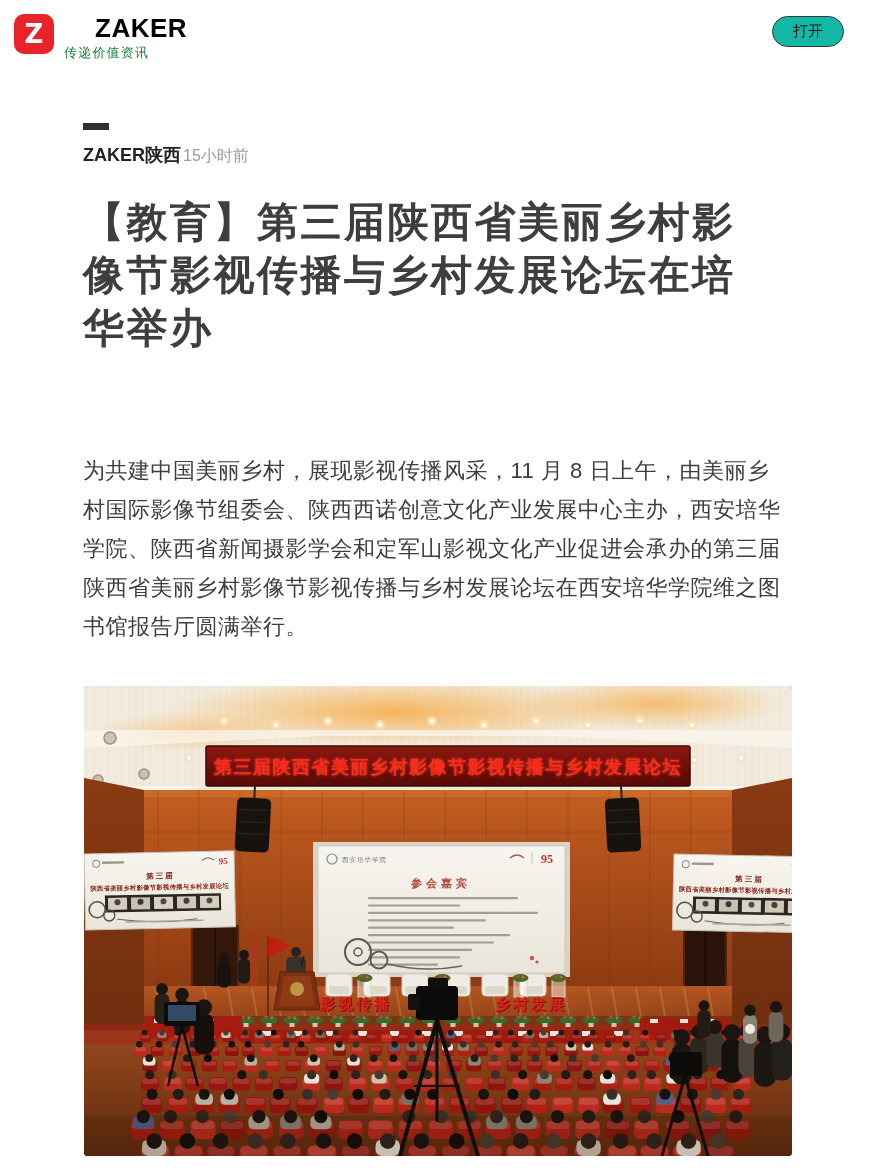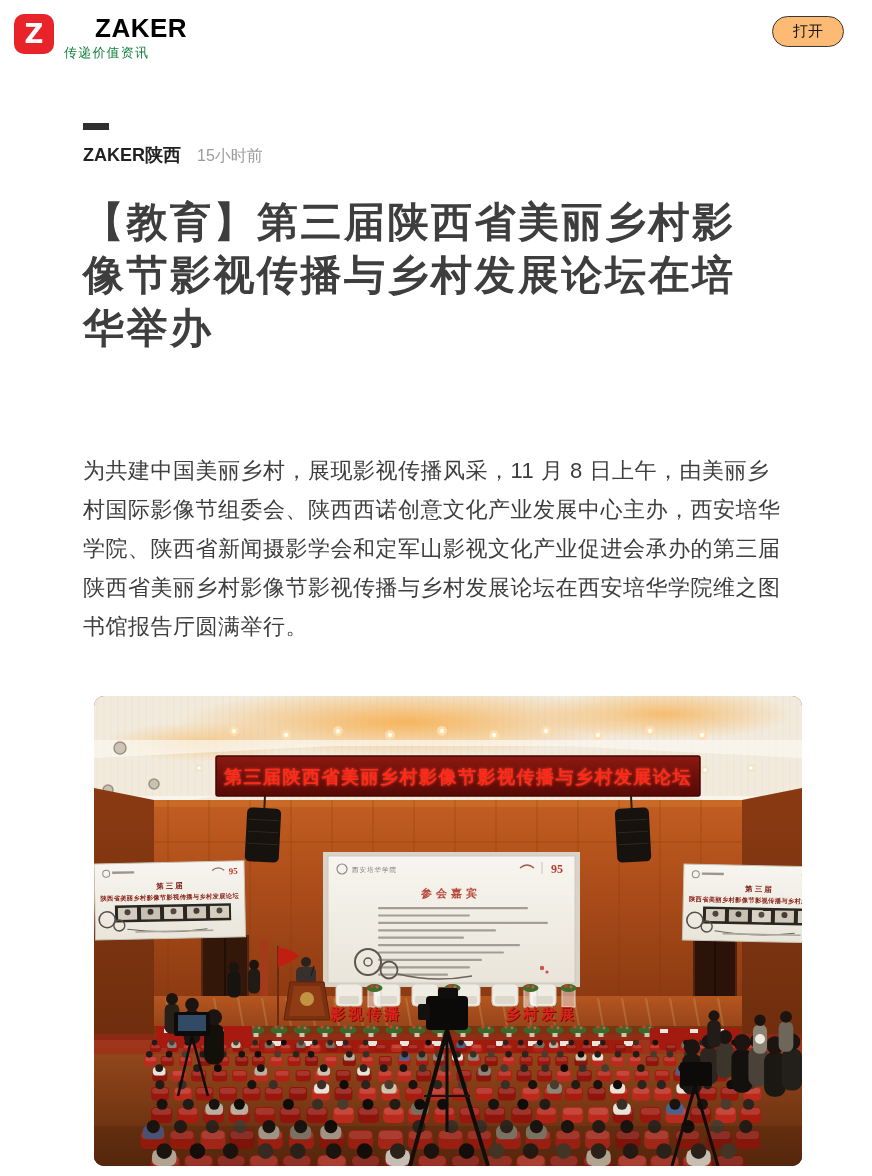--- a/index.html
+++ b/index.html
@@ -7,39 +7,39 @@
        font-family:"Liberation Sans",sans-serif;-webkit-font-smoothing:antialiased;}
   .page{position:absolute;inset:0;background:#fff;}
 
   
   .logo-mark{position:absolute;left:14px;top:14px;width:40px;height:40px;background:#e8232a;
              border-radius:10px;display:flex;align-items:center;justify-content:center;
              color:#fff;font-weight:900;font-size:26px;font-family:"DejaVu Sans",sans-serif;}
   .brand-name{position:absolute;left:63px;top:13px;font-size:26px;font-weight:800;
               color:#000000;letter-spacing:.5px;margin-left:32px;}
   .brand-tagline{position:absolute;left:64px;top:44px;font-size:13px;color:#15803d;letter-spacing:1.2px;}
-  .open-btn{position:absolute;right:28px;top:16px;width:72px;height:31px;background:#fdba74;
+  .open-btn{position:absolute;right:28px;top:16px;width:72px;height:31px;background:#14b8a6;
             border:1px solid #383838;border-radius:16px;font-size:15px;color:#181818;
             display:flex;align-items:center;justify-content:center;cursor:pointer;
             font-family:"Liberation Sans",sans-serif;}
 
   
   .accent-bar{position:absolute;left:83px;top:123px;width:26px;height:7px;background:#2f2f2f;}
   .source-row{position:absolute;left:83px;top:143px;display:flex;align-items:flex-end;}
   .source-name{font-size:18px;font-weight:bold;color:#222;}
-  .source-time{font-size:16px;color:#9b9b9b;margin-left:16px;}
+  .source-time{font-size:16px;color:#9b9b9b;margin-left:2px;}
   .title{position:absolute;left:83px;top:196px;width:682px;margin:0;
          font-family:"Liberation Serif","DejaVu Serif",serif;
          font-size:41px;line-height:53px;letter-spacing:2.5px;color:#3e3e3e;font-weight:700;}
   .body-text{position:absolute;left:83px;top:451px;width:708px;margin:0;
              font-size:22px;line-height:39px;color:#3e3e3e;letter-spacing:.5px;}
 
   
   .photo{position:absolute;left:78px;top:680px;width:708px;height:470px;
-         border-radius:10px;overflow:hidden;margin:16px;background:#8a3a12;}
+         border-radius:4px;overflow:hidden;margin:6px;background:#8a3a12;}
   .photo svg{display:block;width:100%;height:100%;}
 </style>
 </head>
 <body>
 
 <div class="page">
 
   <header>
     <div class="logo-mark">
       <span>Z</span>

